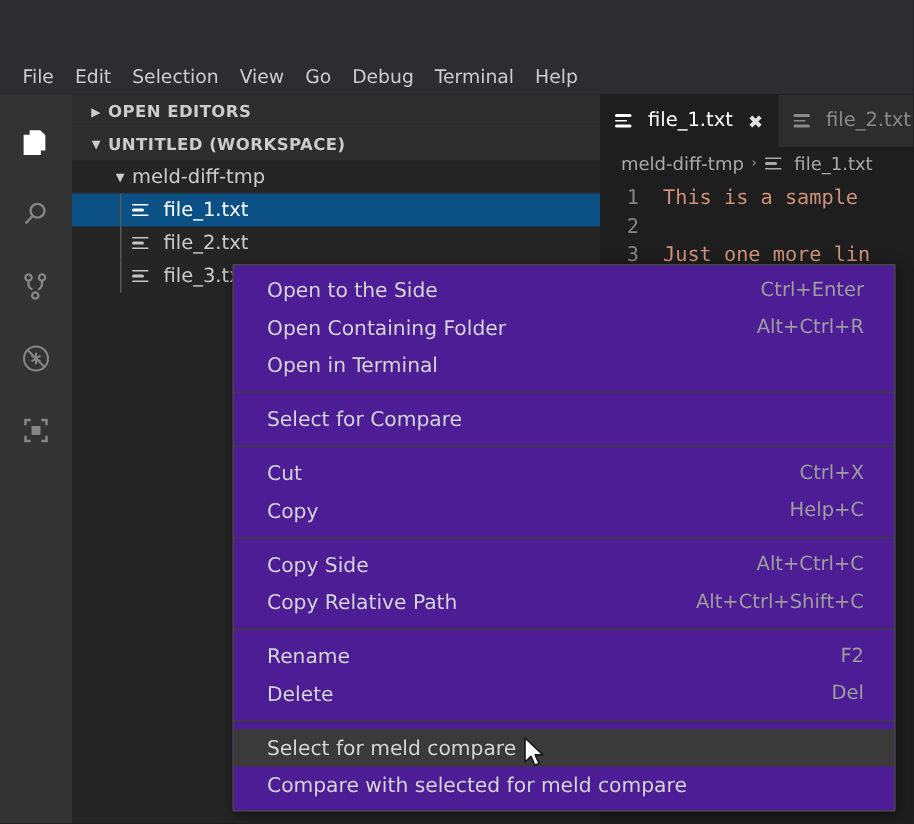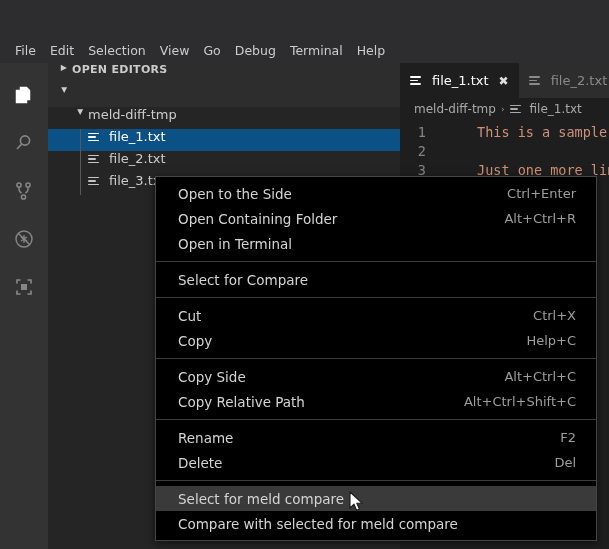--- a/index.html
+++ b/index.html
@@ -86,21 +86,21 @@
     padding-left: 20px;
     font-size: 11px;
     letter-spacing: 0.4px;
     color: #bbbbbb;
     box-sizing: border-box;
   }
   .tree { font-size: 13px; }
   .tree-row {
     height: 22px;
     display: flex;
-    align-items: flex-start;
+    align-items: center;
     position: relative;
     cursor: pointer;
     white-space: nowrap;
   }
   .tree-row.section {
     background: #2d2d2e;
     font-size: 11px;
     font-weight: bold;
     letter-spacing: 0.3px;
     color: #cccccc;
@@ -200,28 +200,28 @@
   }
   .code-line { display: flex; }
   .ln {
     width: 42px;
     text-align: right;
     padding-right: 16px;
     color: #858585;
     flex: 0 0 42px;
     box-sizing: border-box;
   }
-  .code-text { color: #ce9178; margin-left: 35px; }
+  .code-text { color: #ce9178; }
 
   
   .ctxmenu {
     position: absolute;
     left: 155px; top: 176px;
     width: 442px;
-    background: #000000;
+    background: #4c1d95;
     border: 1px solid #454545;
     box-shadow: 0 2px 8px rgba(0,0,0,0.55);
     padding: 4px 0;
     box-sizing: border-box;
     z-index: 50;
   }
   .ctx-item {
     height: 25px;
     display: flex;
     align-items: center;
@@ -314,20 +314,21 @@
     </div>
 
   <div class="sidebar">
     <div class="tree" id="filetree">
         <div class="tree-row section" style="padding-left: 8px;">
           <span class="twisty collapsed"></span>
           <span>OPEN EDITORS</span>
         </div>
         <div class="tree-row section" style="padding-left: 8px;">
           <span class="twisty expanded"></span>
+          <span>UNTITLED (WORKSPACE)</span>
         </div>
         <div class="tree-row" style="padding-left: 24px;">
           <span class="twisty expanded"></span>
           <span>meld-diff-tmp</span>
         </div>
         <div class="tree-row selected" style="padding-left: 40px;">
           <span class="indent-guide" style="left: 32px;"></span>
           <span class="file-icon">
             <i></i>
             <i></i>

